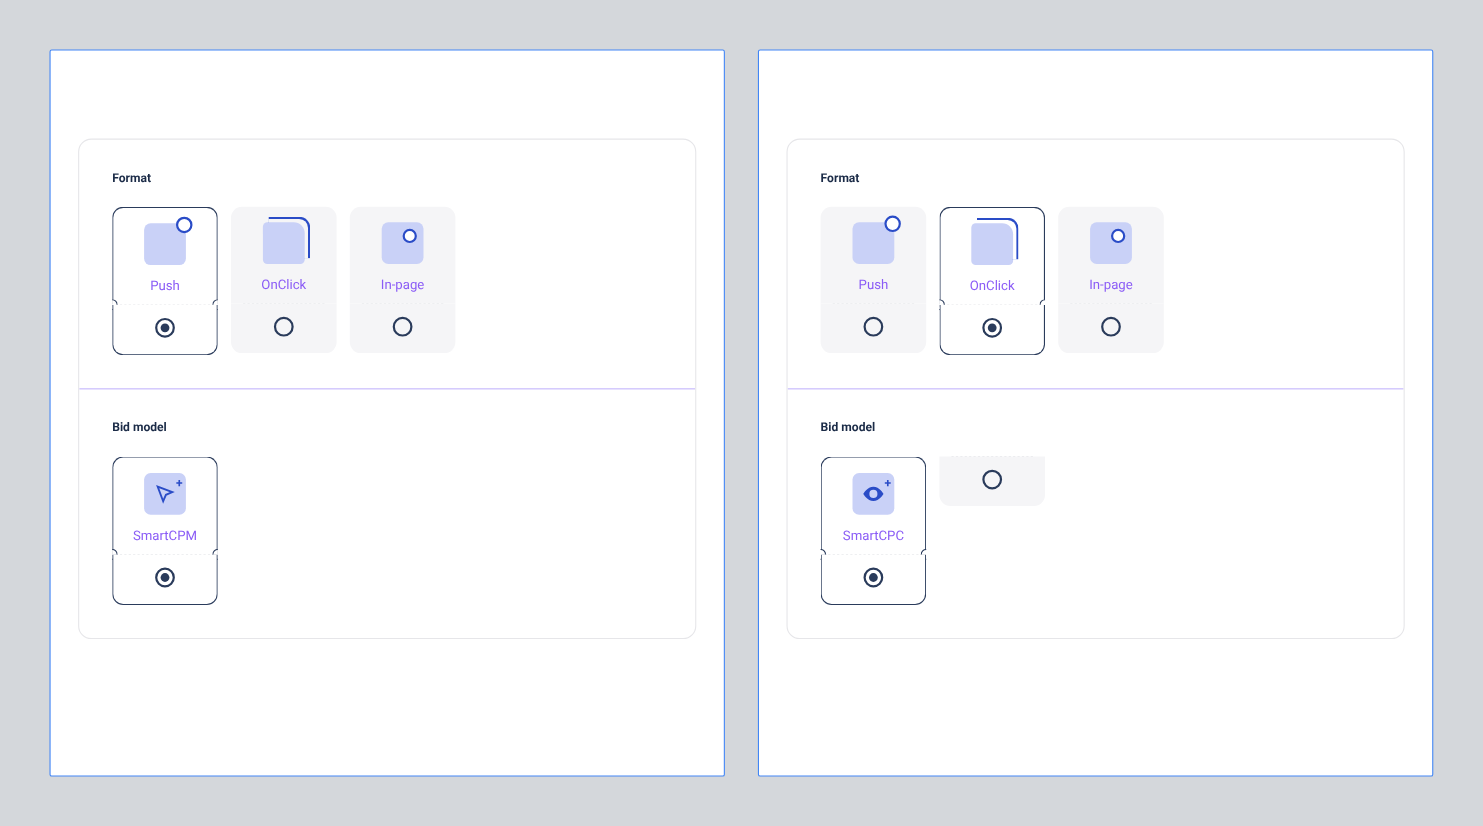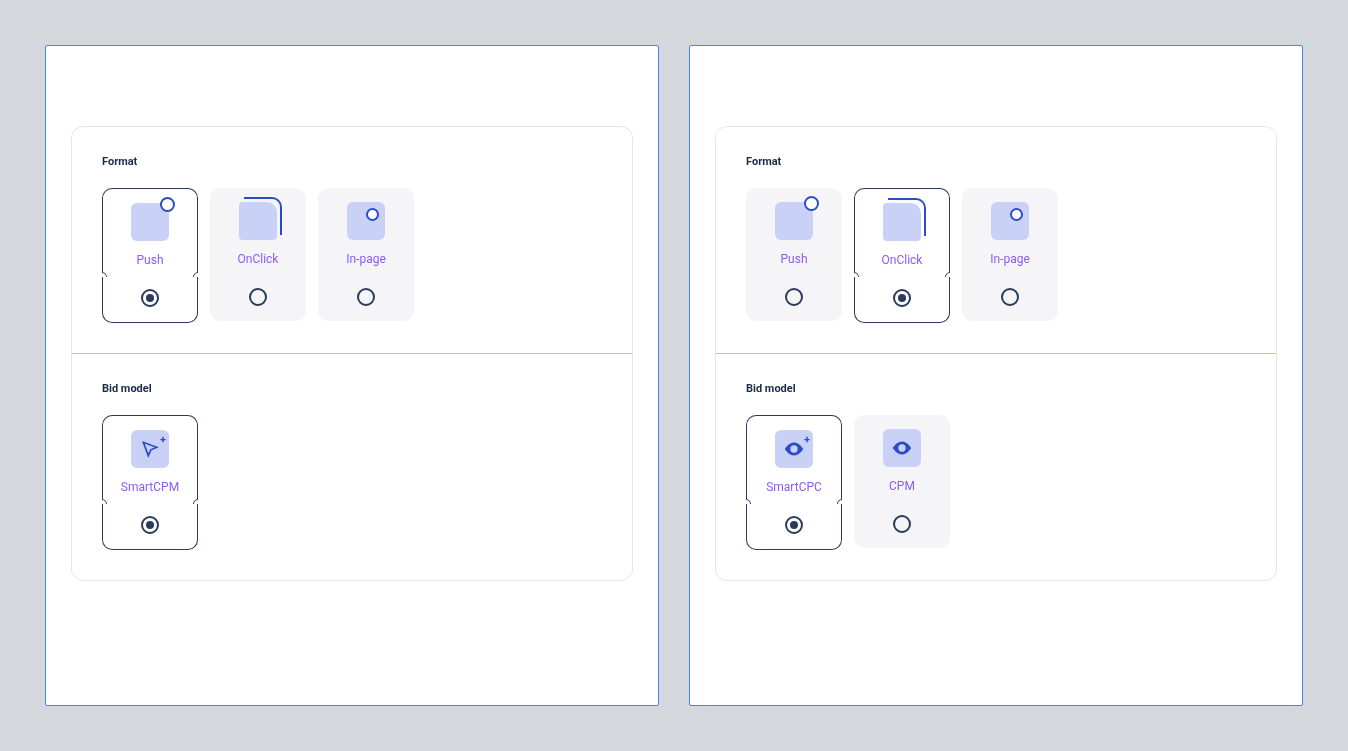--- a/index.html
+++ b/index.html
@@ -388,29 +388,20 @@
           <div class="divider">
               <span class="notch-left"></span>
               <span class="notch-right"></span>
             </div>
           <div class="tile-bottom">
             <div class="radio checked"></div>
           </div>
         </div>
 
         <div class="tile unselected">
-          <div class="tile-top">
-            <div class="tile-icon icon-eye">
-              <svg viewBox="0 0 24 24" fill="#2a4cc7">
-                  <path d="M12 5 C6 5 2 12 2 12 s4 7 10 7 s10-7 10-7 S18 5 12 5 Z M12 16 a4 4 0 1 1 0-8 a4 4 0 0 1 0 8 Z" fill="#2a4cc7"></path>
-                  <circle cx="12" cy="12" r="2" fill="#c9d1f7"></circle>
-                </svg>
-            </div>
-            <div class="tile-label">CPM</div>
-          </div>
           <div class="divider"></div>
           <div class="tile-bottom">
             <div class="radio"></div>
           </div>
         </div>
 
       </div>
     </div>
 
   </div>

